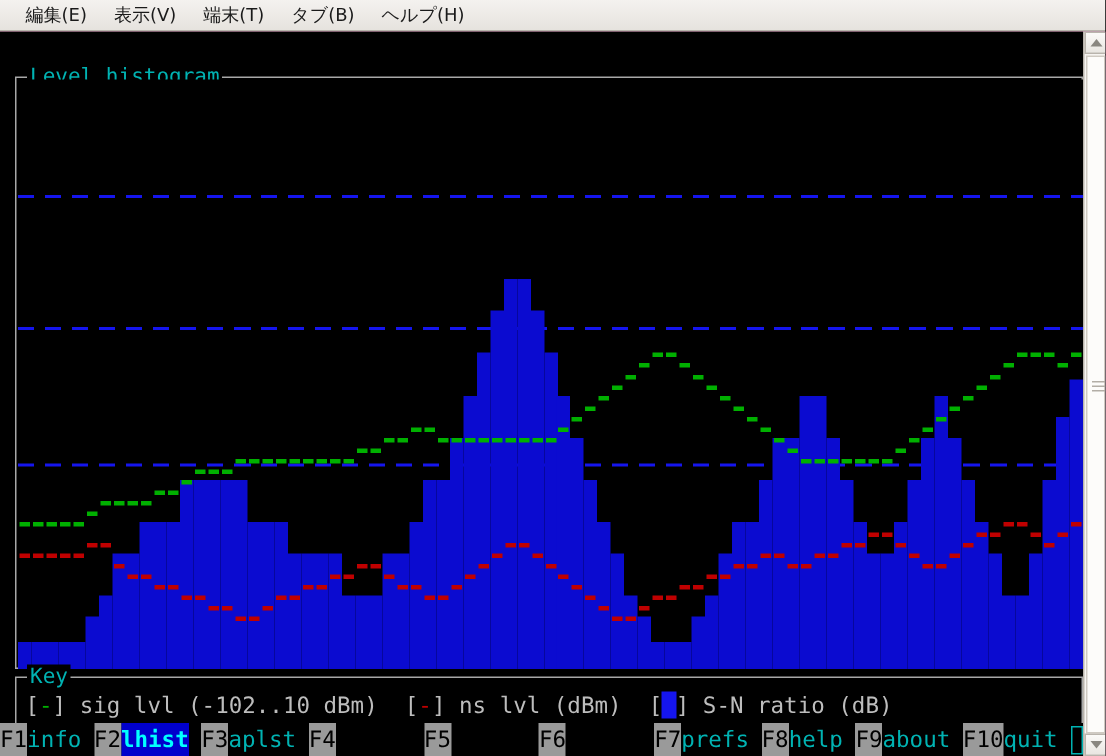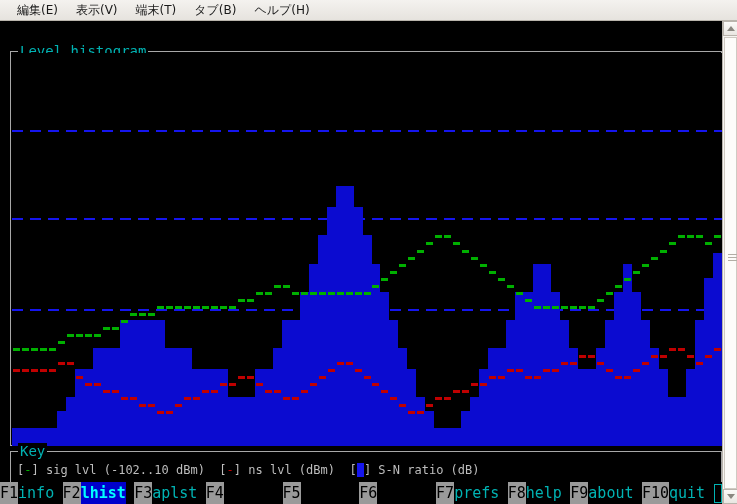--- a/index.html
+++ b/index.html
@@ -80,21 +80,21 @@
     background:repeating-linear-gradient(to right,#1515ee 0,#1515ee 11px,transparent 11px,transparent 18px);
   }
   .bar{position:absolute;bottom:0;background:#0b0bd0;}
   .dash{position:absolute;height:3px;}
   .dash.sig{background:#00b000;}
   .dash.ns{background:#c00000;}
 
   
   #key-inner{
     position:absolute;left:6px;top:8px;
-    font-size:12px;line-height:20px;color:#bdbdbd;white-space:pre;
+    font-size:15px;line-height:20px;color:#bdbdbd;white-space:pre;
   }
   .swatch-brk{color:#bdbdbd;}
   .sw-green{color:#00b000;}
   .sw-red{color:#c00000;}
   .sw-blue{color:#1515ee;background:#1515ee;}
 
   
   #fkeybar{
     position:absolute;left:0;bottom:0;width:722px;height:22px;
     background:#000;display:flex;align-items:center;

